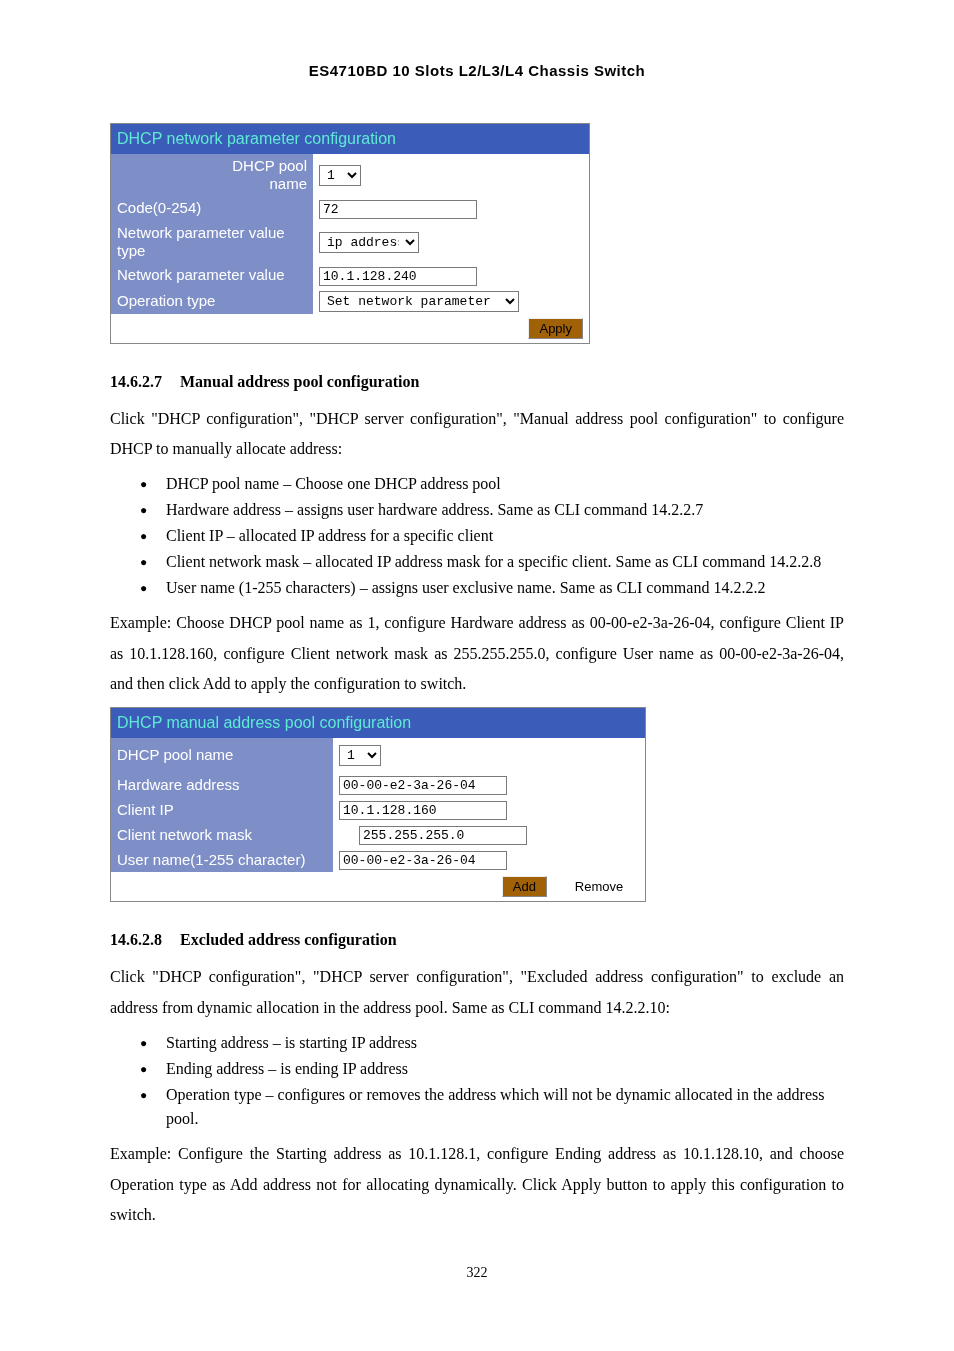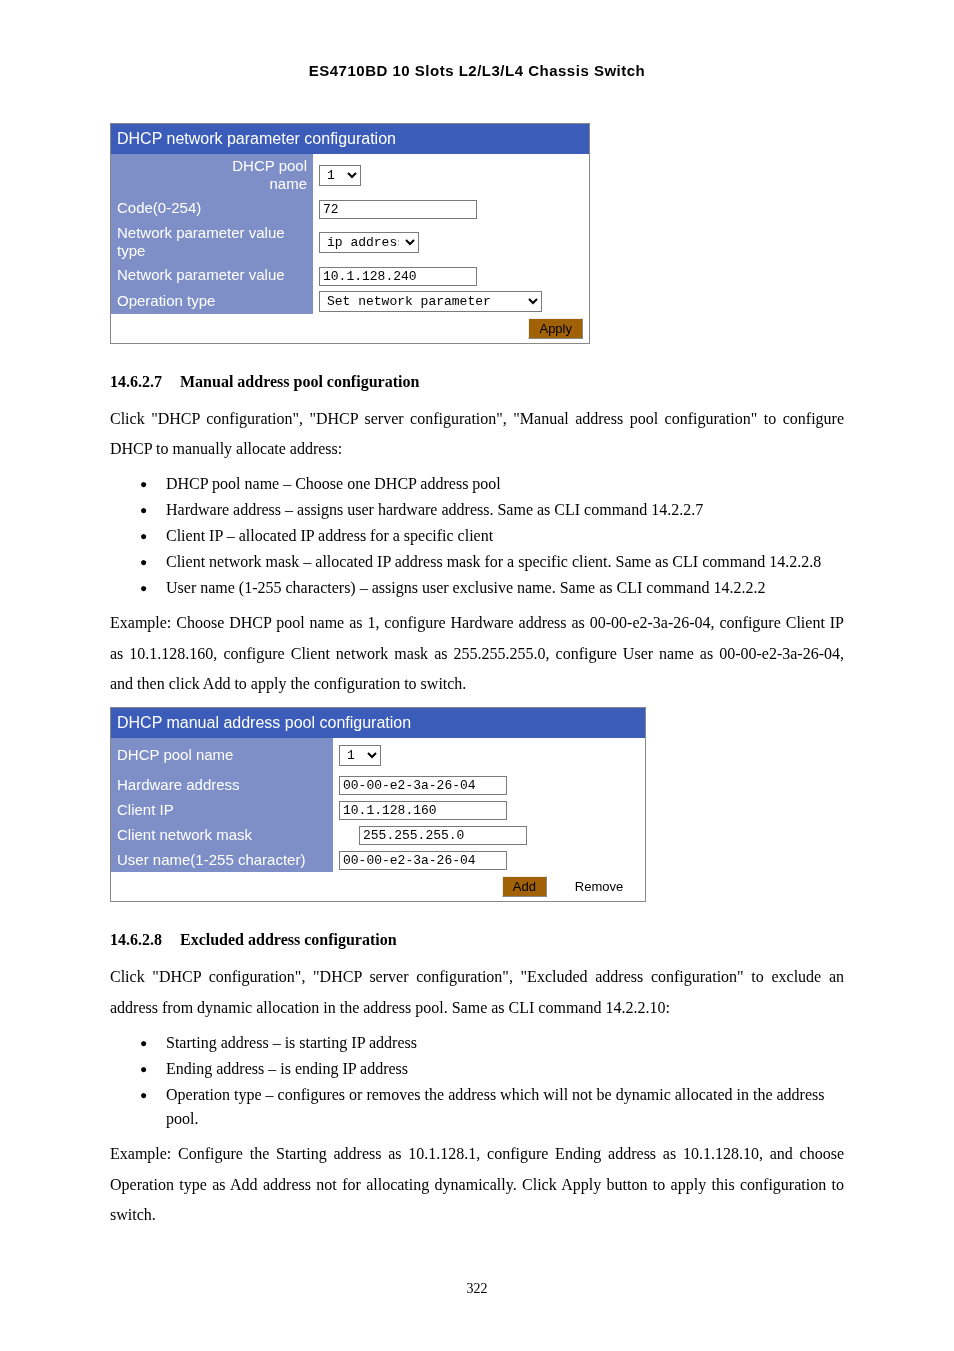--- a/index.html
+++ b/index.html
@@ -25,21 +25,21 @@
   .form-table {
     border-collapse: collapse;
     border: 1px solid #888;
     font-family: Verdana, Arial, sans-serif;
     font-size: 14px;
     background: #fff;
     margin-bottom: 20px;
   }
   .form-table .title-row td {
     background: #3b5db9;
-    color: #ffffff;
+    color: #5eead4;
     padding: 3px 6px;
     font-size: 16px;
     font-weight: normal;
   }
   .form-table td {
     padding: 2px 6px;
     vertical-align: middle;
   }
   .form-table .label-cell {
     background: #7e8fc7;
@@ -92,21 +92,21 @@
   ul.bullets li::before {
     content: "●";
     position: absolute;
     left: 0;
     font-size: 12px;
     top: 3px;
   }
   .page-num {
     text-align: center;
     font-size: 14px;
-    margin-top: 48px;
+    margin-top: 32px;
   }
 </style>
 </head>
 <body>
 
 <div class="header-title">ES4710BD 10 Slots L2/L3/L4 Chassis Switch</div>
 
 <table class="form-table" style="width:480px;">
   <tbody>
       <tr class="title-row">
@@ -137,21 +137,21 @@
   </tr>
   <tr>
     <td class="label-cell">Network parameter value</td>
     <td class="value-cell">
       <input type="text" style="width: 150px;" value="10.1.128.240">
     </td>
   </tr>
   <tr>
     <td class="label-cell">Operation type</td>
     <td class="value-cell">
-      <select style="width:223px;">
+      <select style="width:200px;">
         <option>Set network parameter</option>
       </select>
     </td>
   </tr>
   <tr class="action-row">
     <td colspan="2">
       <button class="btn">Apply</button>
     </td>
   </tr>
 </tbody>

